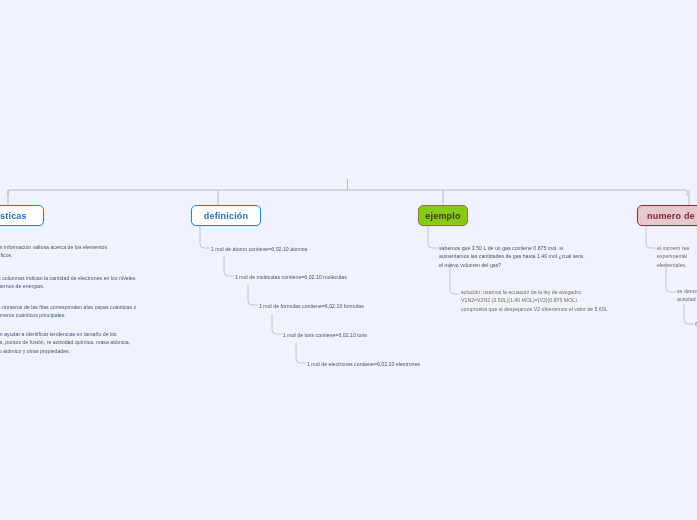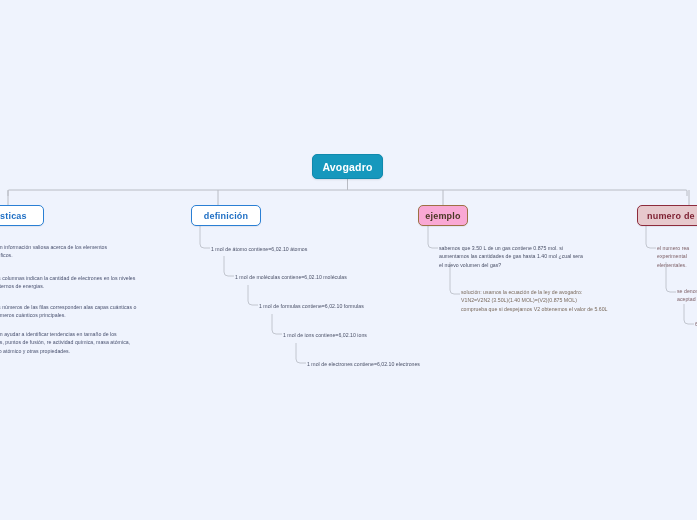--- a/index.html
+++ b/index.html
@@ -80,21 +80,21 @@
     width: 70px;
     background: #ffffff;
     border-color: #2a7fd4;
     color: #1f6fc4;
   }
 
   .node-ejemplo {
     left: 418px;
     top: 205px;
     width: 50px;
-    background: #f9a8d4;
+    background: #84cc16;
     border-color: #9d7044;
     color: #4a3724;
   }
 
   .node-numero {
     left: 637px;
     top: 205px;
     width: 88px;
     background: #e7c9cd;
     border-color: #8d2b3c;
@@ -159,21 +159,20 @@
       <path d="M450 262 L450 290 Q450 294 454 294 L460 294"></path>
     </g>
 
     <g fill="none" stroke="#c2c6cf" stroke-width="1">
       <path d="M646 226 L646 244 Q646 248 650 248 L656 248"></path>
       <path d="M666 262 L666 288 Q666 292 670 292 L676 292"></path>
       <path d="M684 304 L684 320 Q684 324 688 324 L694 324"></path>
     </g>
   </svg>
 
-  <div class="node node-root">Avogadro</div>
 
   <div class="node node-branch node-caracteristicas">teristicas</div>
 
   <div class="leaf leaf-blue" style="left:-6px; top:243px; width:190px;">dan información valiosa acerca de los elementos
 scificos.</div>
 
   <div class="leaf leaf-blue" style="left:-6px; top:274px; width:200px;">las columnas indican la cantidad de electrones en los niveles
 externos de energias.</div>
 
   <div class="leaf leaf-blue" style="left:-6px; top:303px; width:200px;">los números de las filas corresponden alas capas cuánticas o

